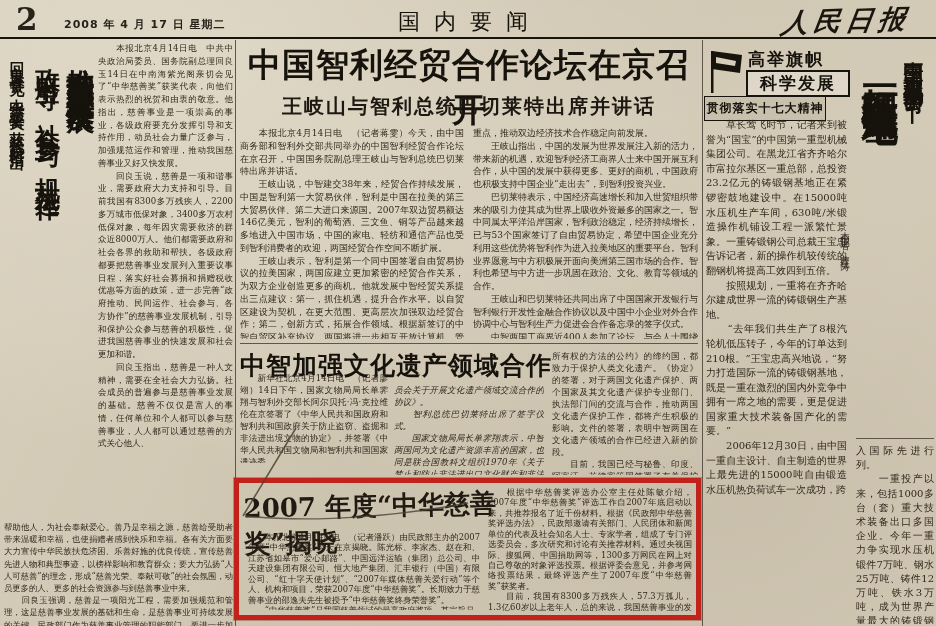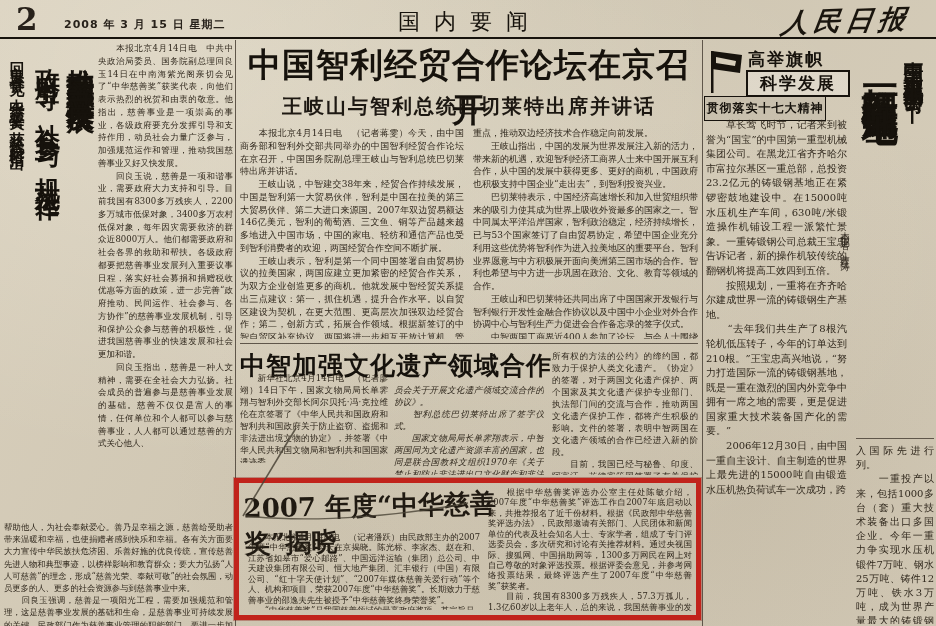--- a/index.html
+++ b/index.html
@@ -72,21 +72,21 @@
   .hr3 { left:856px; top:438px; width:78px; height:1px; }
   .rbody2 { left:856px; top:444px; width:78px; height:180px; font-size:10px; line-height:1.42; }
   svg.marks { position:absolute; left:0; top:0; pointer-events:none; }
 </style>
 </head>
 <body>
 
 <div class="page">
 
   <div class="abs pageno">2</div>
-  <div class="abs date">2008 年 3 月 15 日  星期二</div>
+  <div class="abs date">2008 年 4 月 17 日  星期二</div>
   <div class="abs section hd" style="font-family:'DejaVu Serif',serif;">国内要闻</div>
   <div class="abs masthead">人民日报</div>
   <div class="abs hdrule"></div>
 
   <div class="abs v kicker-l hd" style="font-family:'DejaVu Serif',serif;">回良玉在会见“中华慈善奖”获奖代表时指出</div>
   <div class="abs v hl-a hd">政府引导　社会参与　规范运作</div>
   <div class="abs v hl-b hd">推动我国慈善事业又好又快发展</div>
   <div class="abs bt lbody1">　　本报北京4月14日电　中共中央政治局委员、国务院副总理回良玉14日在中南海紫光阁亲切会见了“中华慈善奖”获奖代表，向他们表示热烈的祝贺和由衷的敬意。他指出，慈善事业是一项崇高的事业，各级政府要充分发挥引导和支持作用，动员社会力量广泛参与，加强规范运作和管理，推动我国慈善事业又好又快发展。
 　　回良玉说，慈善是一项和谐事业，需要政府大力支持和引导。目前我国有8300多万残疾人，2200多万城市低保对象，3400多万农村低保对象，每年因灾需要救济的群众近8000万人。他们都需要政府和社会各界的救助和帮扶。各级政府都要把慈善事业发展列入重要议事日程，落实好社会募捐和捐赠税收优惠等方面的政策，进一步完善“政府推动、民间运作、社会参与、各方协作”的慈善事业发展机制，引导和保护公众参与慈善的积极性，促进我国慈善事业的快速发展和社会更加和谐。
 　　回良玉指出，慈善是一种人文精神，需要在全社会大力弘扬。社会成员的普遍参与是慈善事业发展的基础。慈善不仅仅是富人的事情，任何单位和个人都可以参与慈善事业，人人都可以通过慈善的方式关心他人、</div>

